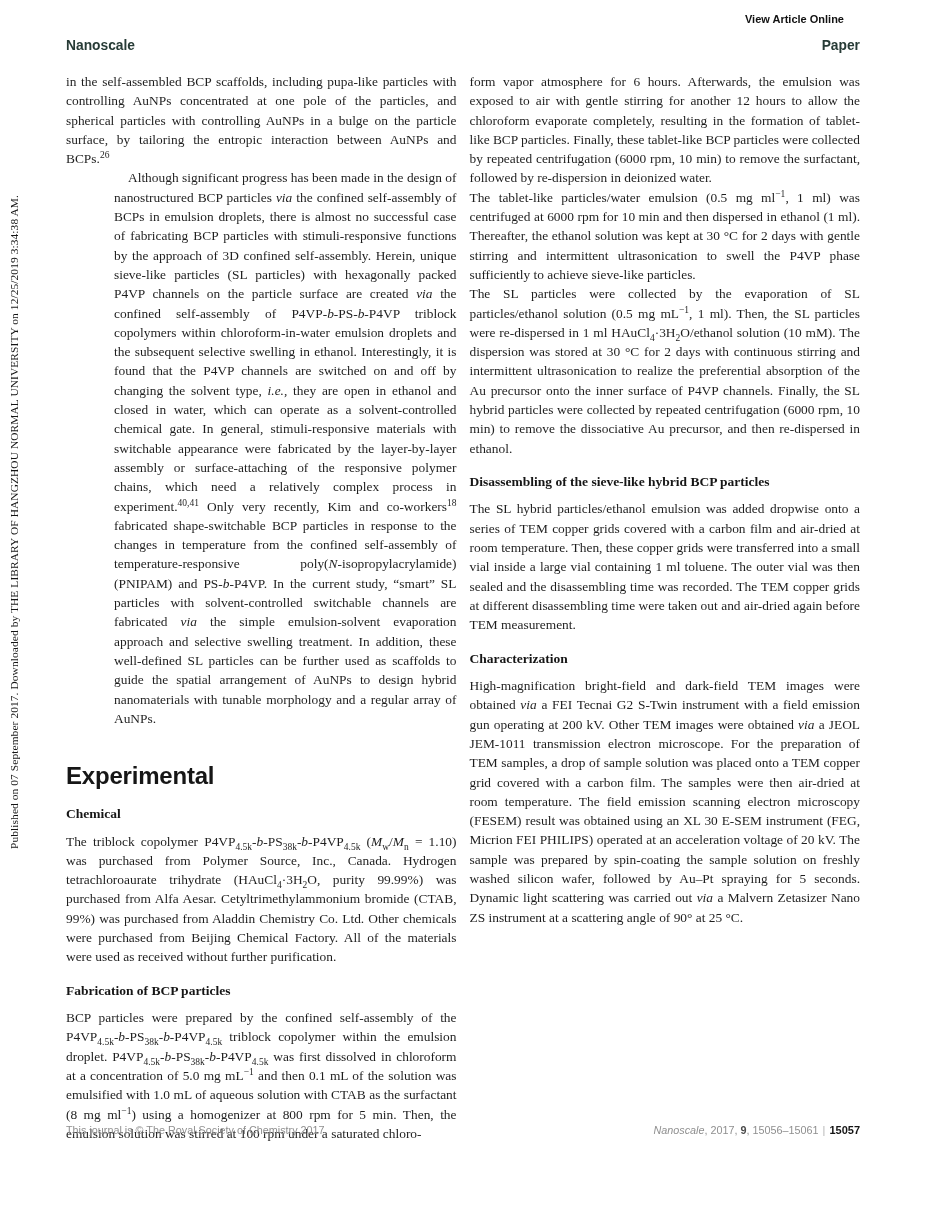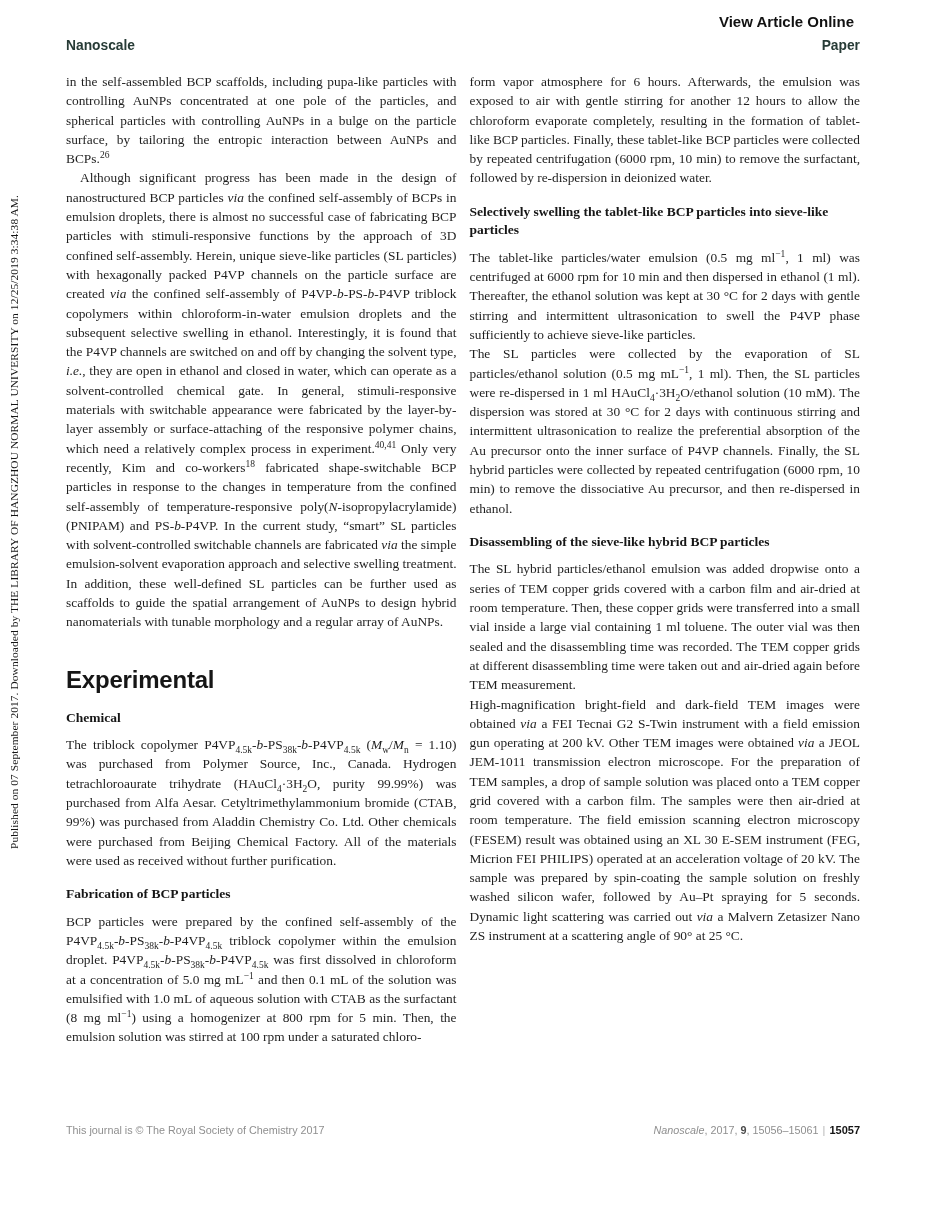--- a/index.html
+++ b/index.html
@@ -20,23 +20,23 @@
     transform-origin:0 0;
     white-space:nowrap;
     font-family:"Liberation Serif", serif;
     font-size:11.4px;
     color:#141414;
     letter-spacing:0.1px;
   }
 
   
   .view-online {
-    position:absolute; top:13px; right:71px;
+    position:absolute; top:13px; right:81px;
     font-family:"Liberation Sans", sans-serif;
-    font-size:15px; font-weight:bold; color:#111;
+    font-size:11px; font-weight:bold; color:#111;
   }
   .running-head {
     position:absolute; top:38px; left:66px; right:65px;
     display:flex; justify-content:space-between;
     font-family:"Liberation Sans", sans-serif;
     font-size:13.8px; font-weight:bold; color:#273b36;
   }
 
   
   .columns {
@@ -44,21 +44,21 @@
     display:flex; gap:13px;
   }
   .col { width:390.5px; }
 
   .col p {
     margin:0;
     font-size:13.4px;
     line-height:19.3px;
     text-align:justify;
   }
-  .col p.indent { text-indent:14px; }
+  .col p.indent { text-indent:14px;margin-left:48px; }
   .col h1 {
     font-family:"Liberation Sans", sans-serif;
     font-size:24px; font-weight:bold; color:#161616;
     margin:34px 0 13px 0; letter-spacing:-0.2px;
   }
   .col h2 {
     font-size:13.5px; font-weight:bold; color:#161616;
     margin:15px 0 8px 0; line-height:18.5px;
   }
   .col sub { font-size:9.5px; line-height:0; }
@@ -95,25 +95,25 @@
         <p>in the self-assembled BCP scaffolds, including pupa-like particles with controlling AuNPs concentrated at one pole of the particles, and spherical particles with controlling AuNPs in a bulge on the particle surface, by tailoring the entropic interaction between AuNPs and BCPs.<sup>26</sup></p>
         <p class="indent">Although significant progress has been made in the design of nanostructured BCP particles <i>via</i> the confined self-assembly of BCPs in emulsion droplets, there is almost no successful case of fabricating BCP particles with stimuli-responsive functions by the approach of 3D confined self-assembly. Herein, unique sieve-like particles (SL particles) with hexagonally packed P4VP channels on the particle surface are created <i>via</i> the confined self-assembly of P4VP-<i>b</i>-PS-<i>b</i>-P4VP triblock copolymers within chloroform-in-water emulsion droplets and the subsequent selective swelling in ethanol. Interestingly, it is found that the P4VP channels are switched on and off by changing the solvent type, <i>i.e.</i>, they are open in ethanol and closed in water, which can operate as a solvent-controlled chemical gate. In general, stimuli-responsive materials with switchable appearance were fabricated by the layer-by-layer assembly or surface-attaching of the responsive polymer chains, which need a relatively complex process in experiment.<sup>40,41</sup> Only very recently, Kim and co-workers<sup>18</sup> fabricated shape-switchable BCP particles in response to the changes in temperature from the confined self-assembly of temperature-responsive poly(<i>N</i>-isopropylacrylamide) (PNIPAM) and PS-<i>b</i>-P4VP. In the current study, “smart” SL particles with solvent-controlled switchable channels are fabricated <i>via</i> the simple emulsion-solvent evaporation approach and selective swelling treatment. In addition, these well-defined SL particles can be further used as scaffolds to guide the spatial arrangement of AuNPs to design hybrid nanomaterials with tunable morphology and a regular array of AuNPs.</p>
         <h1>Experimental</h1>
         <h2>Chemical</h2>
         <p>The triblock copolymer P4VP<sub>4.5k</sub>-<i>b</i>-PS<sub>38k</sub>-<i>b</i>-P4VP<sub>4.5k</sub> (<i>M</i><sub>w</sub>/<i>M</i><sub>n</sub> = 1.10) was purchased from Polymer Source, Inc., Canada. Hydrogen tetrachloroaurate trihydrate (HAuCl<sub>4</sub>·3H<sub>2</sub>O, purity 99.99%) was purchased from Alfa Aesar. Cetyltrimethylammonium bromide (CTAB, 99%) was purchased from Aladdin Chemistry Co. Ltd. Other chemicals were purchased from Beijing Chemical Factory. All of the materials were used as received without further purification.</p>
         <h2>Fabrication of BCP particles</h2>
         <p>BCP particles were prepared by the confined self-assembly of the P4VP<sub>4.5k</sub>-<i>b</i>-PS<sub>38k</sub>-<i>b</i>-P4VP<sub>4.5k</sub> triblock copolymer within the emulsion droplet. P4VP<sub>4.5k</sub>-<i>b</i>-PS<sub>38k</sub>-<i>b</i>-P4VP<sub>4.5k</sub> was first dissolved in chloroform at a concentration of 5.0 mg mL<sup>−1</sup> and then 0.1 mL of the solution was emulsified with 1.0 mL of aqueous solution with CTAB as the surfactant (8 mg ml<sup>−1</sup>) using a homogenizer at 800 rpm for 5 min. Then, the emulsion solution was stirred at 100 rpm under a saturated chloro-</p>
       </div>
     <div class="col">
         <p>form vapor atmosphere for 6 hours. Afterwards, the emulsion was exposed to air with gentle stirring for another 12 hours to allow the chloroform evaporate completely, resulting in the formation of tablet-like BCP particles. Finally, these tablet-like BCP particles were collected by repeated centrifugation (6000 rpm, 10 min) to remove the surfactant, followed by re-dispersion in deionized water.</p>
-        <h2>Selectively swelling the tablet-like BCP particles into sieve-like particles</h2>
         <p>The tablet-like particles/water emulsion (0.5 mg ml<sup>−1</sup>, 1 ml) was centrifuged at 6000 rpm for 10 min and then dispersed in ethanol (1 ml). Thereafter, the ethanol solution was kept at 30 °C for 2 days with gentle stirring and intermittent ultrasonication to swell the P4VP phase sufficiently to achieve sieve-like particles.</p>
         <p>The SL particles were collected by the evaporation of SL particles/ethanol solution (0.5 mg mL<sup>−1</sup>, 1 ml). Then, the SL particles were re-dispersed in 1 ml HAuCl<sub>4</sub>·3H<sub>2</sub>O/ethanol solution (10 mM). The dispersion was stored at 30 °C for 2 days with continuous stirring and intermittent ultrasonication to realize the preferential absorption of the Au precursor onto the inner surface of P4VP channels. Finally, the SL hybrid particles were collected by repeated centrifugation (6000 rpm, 10 min) to remove the dissociative Au precursor, and then re-dispersed in ethanol.</p>
         <h2>Disassembling of the sieve-like hybrid BCP particles</h2>
         <p>The SL hybrid particles/ethanol emulsion was added dropwise onto a series of TEM copper grids covered with a carbon film and air-dried at room temperature. Then, these copper grids were transferred into a small vial inside a large vial containing 1 ml toluene. The outer vial was then sealed and the disassembling time was recorded. The TEM copper grids at different disassembling time were taken out and air-dried again before TEM measurement.</p>
+        <h2>Characterization</h2>
         <p>High-magnification bright-field and dark-field TEM images were obtained <i>via</i> a FEI Tecnai G2 S-Twin instrument with a field emission gun operating at 200 kV. Other TEM images were obtained <i>via</i> a JEOL JEM-1011 transmission electron microscope. For the preparation of TEM samples, a drop of sample solution was placed onto a TEM copper grid covered with a carbon film. The samples were then air-dried at room temperature. The field emission scanning electron microscopy (FESEM) result was obtained using an XL 30 E-SEM instrument (FEG, Micrion FEI PHILIPS) operated at an acceleration voltage of 20 kV. The sample was prepared by spin-coating the sample solution on freshly washed silicon wafer, followed by Au–Pt spraying for 5 seconds. Dynamic light scattering was carried out <i>via</i> a Malvern Zetasizer Nano ZS instrument at a scattering angle of 90° at 25 °C.</p>
       </div>
   </div>
 
   <div class="footer">
     <span>This journal is © The Royal Society of Chemistry 2017</span>
     <span class="cite"><i>Nanoscale</i><span>, 2017, </span><b class="vol">9</b><span>, 15056–15061</span><span class="sep">|</span><b class="pagenum">15057</b></span>
   </div>
 
 </div>

